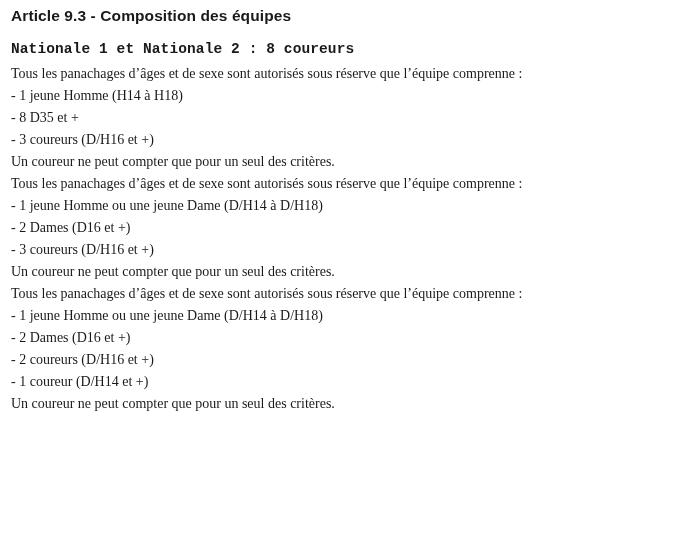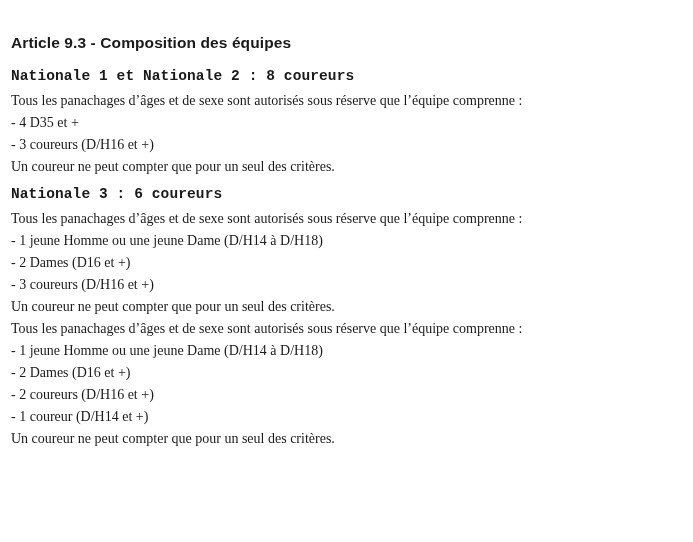--- a/index.html
+++ b/index.html
@@ -11,21 +11,20 @@
     width: 693px;
     height: 542px;
     overflow: hidden;
     font-family: "Liberation Sans", sans-serif;
     color: #1a1a1a;
     -webkit-font-smoothing: antialiased;
   }
   .doc {
     padding: 6px 8px 5px 11px;
     width: 674px;
-    margin-top: 27px;
   }
   .doc-title {
     font-size: 15.5px;
     font-weight: bold;
     line-height: 20px;
     margin: 0 0 14px 0;
     letter-spacing: 0.1px;
   }
   .section-heading {
     font-size: 14.5px;
@@ -48,27 +47,27 @@
 </head>
 <body>
 
 <div class="doc">
 
   <div class="doc-title">Article 9.3 - Composition des équipes</div>
 
   <div class="section">
     <div class="section-heading">Nationale 1 et Nationale 2 : 8 coureurs</div>
     <div class="line">Tous les panachages d’âges et de sexe sont autorisés sous réserve que l’équipe comprenne :</div>
-    <div class="line">- 4 D35 et +</div>
+    <div class="line">- 1 jeune Homme (H14 à H18)</div>
+    <div class="line">- 8 D35 et +</div>
     <div class="line">- 3 coureurs (D/H16 et +)</div>
     <div class="line">Un coureur ne peut compter que pour un seul des critères.</div>
   </div>
 
   <div class="section">
-    <div class="section-heading">Nationale 3 : 6 coureurs</div>
     <div class="line">Tous les panachages d’âges et de sexe sont autorisés sous réserve que l’équipe comprenne :</div>
     <div class="line">- 1 jeune Homme ou une jeune Dame (D/H14 à D/H18)</div>
     <div class="line">- 2 Dames (D16 et +)</div>
     <div class="line">- 3 coureurs (D/H16 et +)</div>
     <div class="line">Un coureur ne peut compter que pour un seul des critères.</div>
   </div>
 
   <div class="section">
     <div class="line">Tous les panachages d’âges et de sexe sont autorisés sous réserve que l’équipe comprenne :</div>
     <div class="line">- 1 jeune Homme ou une jeune Dame (D/H14 à D/H18)</div>

